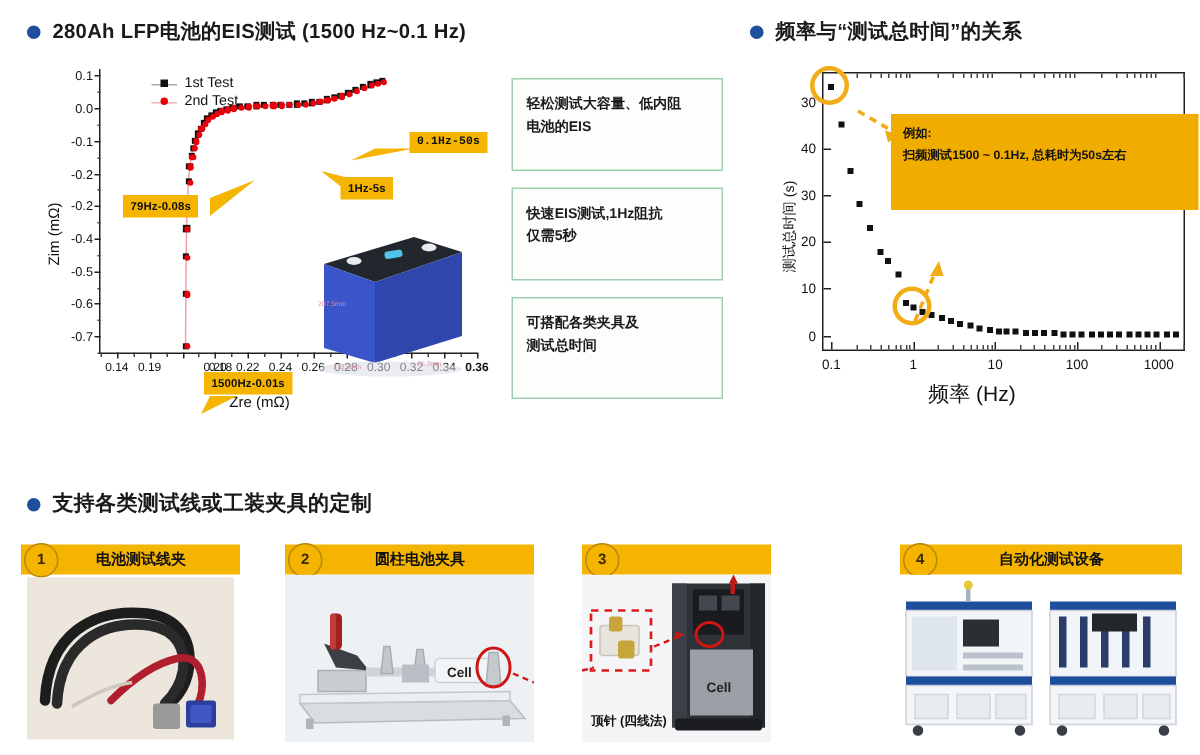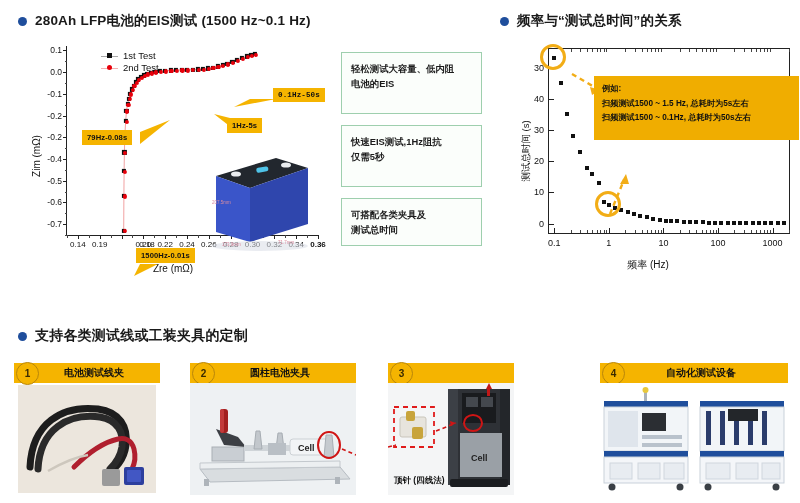--- a/index.html
+++ b/index.html
@@ -43,21 +43,21 @@
   
   .greenbox{position:absolute;left:341px;width:141px;border:1px solid #9ecfae;background:#fbfefb;
       box-sizing:border-box;padding:8px 9px;font-size:9.4px;color:#1b1b1b;line-height:15px;font-weight:bold;}
 
   
   #right-chart{left:500px;top:36px;width:296px;height:240px;}
   #rplot{position:absolute;left:48px;top:12px;right:6px;bottom:42px;border:1.1px solid #222;}
   .rytick{position:absolute;right:calc(100% + 5px);transform:translateY(-50%);font-size:9px;color:#111;}
   .rxtick{position:absolute;top:calc(100% + 5px);transform:translateX(-50%);font-size:9px;color:#111;}
   .rpt{position:absolute;width:4px;height:4px;background:#111;transform:translate(-50%,-50%);}
-  #freq-label{position:absolute;left:0;right:0;bottom:4px;text-align:center;font-size:10px;color:#111;}
+  #freq-label{position:absolute;left:0;right:0;bottom:4px;text-align:center;font-size:14px;color:#111;}
   #ttime-label{position:absolute;left:-4px;top:48%;transform:translateY(-50%) rotate(-90deg);font-size:9.5px;color:#111;white-space:nowrap;}
   .ring{position:absolute;border:3px solid #f2ad16;border-radius:50%;box-sizing:border-box;}
   .orangebox{position:absolute;background:#f0ad00;color:#111;font-weight:bold;font-size:8.2px;line-height:14.5px;padding:6px 8px;box-sizing:border-box;}
 
   
   .card{position:absolute;top:363px;}
   .card-head{position:relative;height:20px;background:#f5b400;display:flex;align-items:center;}
   .card-num{position:absolute;left:2px;top:-1px;width:21px;height:21px;border-radius:50%;border:1.4px solid #b8860b;
       background:#f5b400;display:flex;align-items:center;justify-content:center;font-size:10px;font-weight:bold;color:#3a2b00;}
   .card-title{width:100%;text-align:center;font-size:10px;font-weight:bold;color:#111;padding-left:14px;box-sizing:border-box;}
@@ -271,21 +271,21 @@
   </div>
 
 <div class="greenbox" id="gb0" style="top:52px;height:62px;">
   <div>轻松测试大容量、低内阻</div>
   <div>电池的EIS</div>
 </div>
 <div class="greenbox" id="gb1" style="top:125px;height:62px;">
   <div>快速EIS测试,1Hz阻抗</div>
   <div>仅需5秒</div>
 </div>
-<div class="greenbox" id="gb2" style="top:198px;height:48px;">
+<div class="greenbox" id="gb2" style="top:198px;height:68px;">
   <div>可搭配各类夹具及</div>
   <div>测试总时间</div>
 </div>
 
 <div class="panel" id="right-chart">
   <div id="rplot">
       <div class="rytick" style="top: 174.644px;">0</div>
       <div style="position: absolute; left: 0px; width: 5px; height: 1px; background: rgb(34, 34, 34); top: 174.644px;"></div>
       <div class="rytick" style="top: 143.458px;">10</div>
       <div style="position: absolute; left: 0px; width: 5px; height: 1px; background: rgb(34, 34, 34); top: 143.458px;"></div>
@@ -419,21 +419,20 @@
     <svg width="296" height="240" style="position: absolute; left: 0px; top: 0px; pointer-events: none;">
       <line x1="72" y1="38" x2="96" y2="52" stroke="#f2ad16" stroke-width="2.4" stroke-dasharray="5 4"></line>
       <polygon points="100,54 90,51 92,59" fill="#f2ad16"></polygon>
       <line x1="110" y1="178" x2="124" y2="144" stroke="#f2ad16" stroke-width="2.4" stroke-dasharray="5 4"></line>
       <polygon points="126,138 120,148 129,148" fill="#f2ad16"></polygon>
     </svg>
   </div>
 
 <div class="orangebox" id="note-box" style="left:594px;top:76px;width:205px;height:64px;">
   <div>例如:</div>
-  <div>扫频测试1500 ~ 1.5 Hz, 总耗时为5s左右</div>
   <div>扫频测试1500 ~ 0.1Hz, 总耗时为50s左右</div>
 </div>
 
 <div class="bullet-title" id="t-bottom" style="left:18px;top:327px;">
   <span class="bullet-dot"></span>
   <span class="bullet-text" style="font-size:14px;">支持各类测试线或工装夹具的定制</span>
 </div>
 
 <div class="card" id="card0" style="left:14px;width:146px;">
   <div class="card-head">

